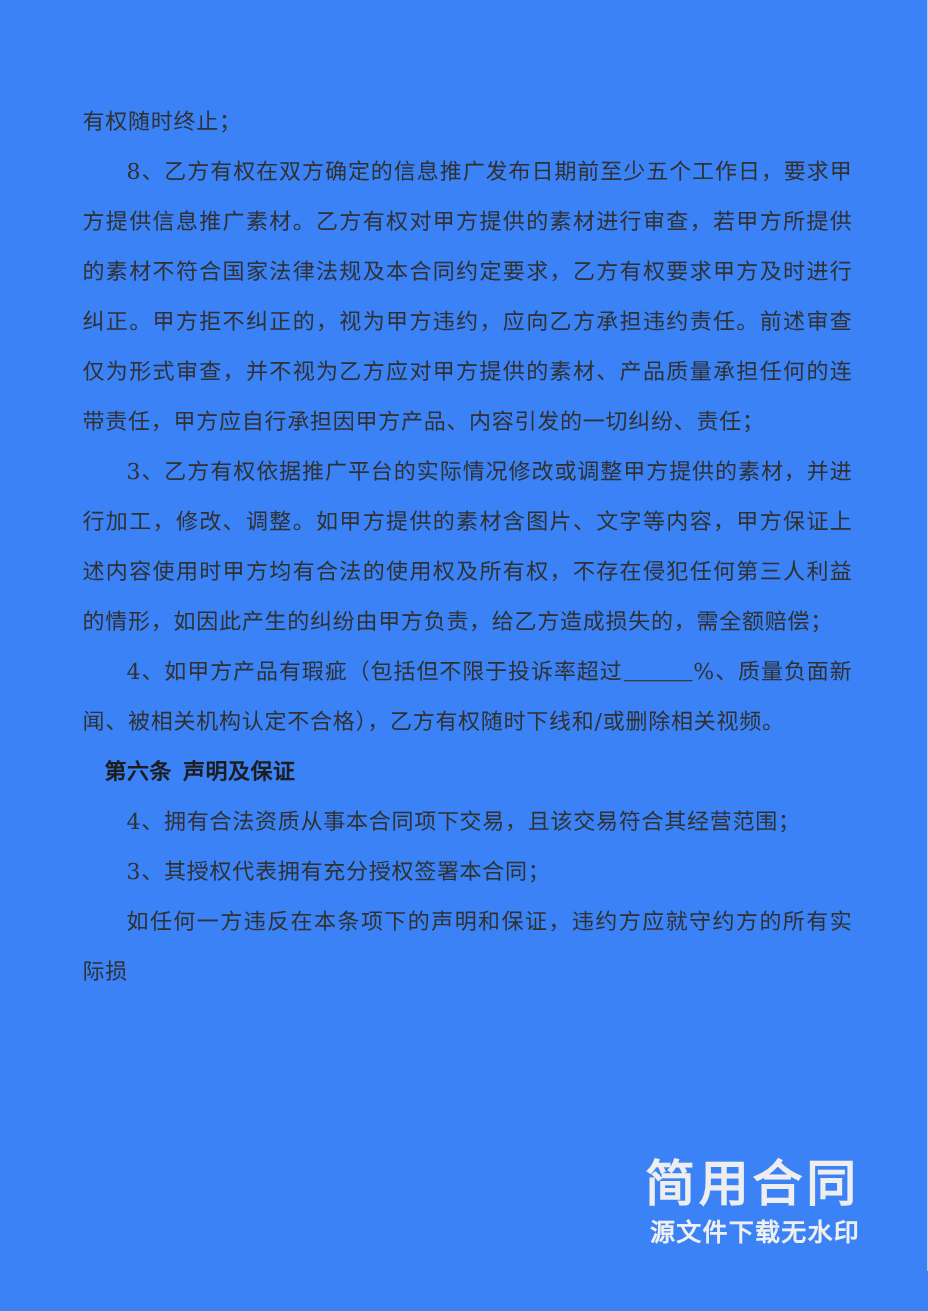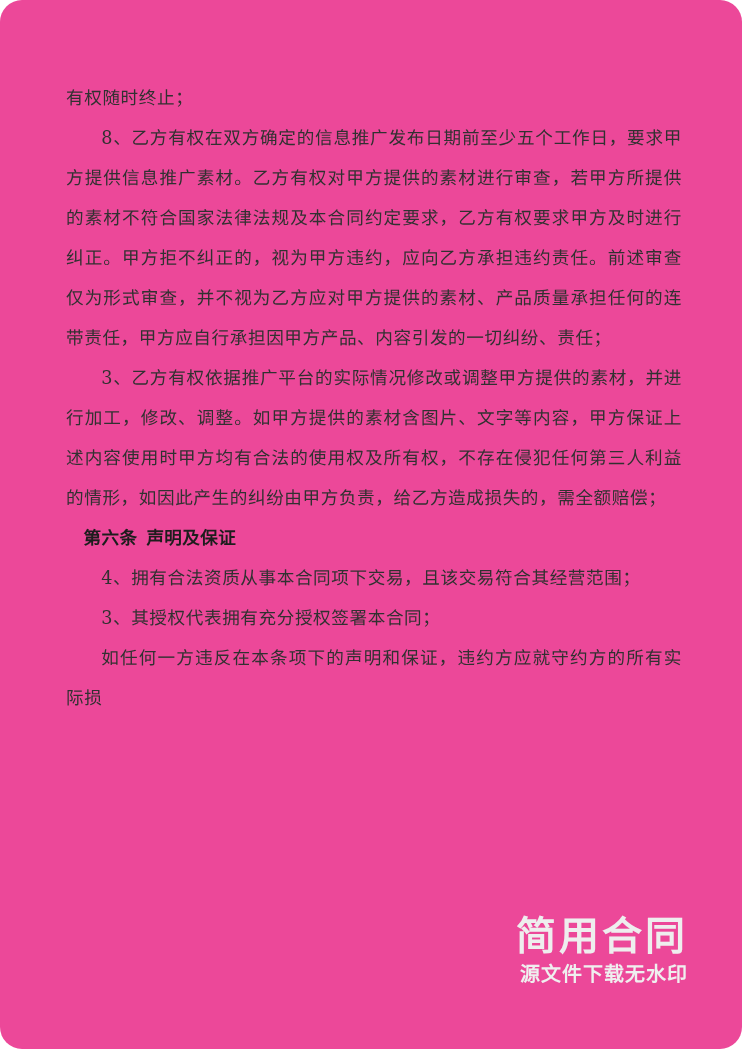--- a/index.html
+++ b/index.html
@@ -6,25 +6,24 @@
   html, body {
     margin: 0;
     padding: 0;
     background: #ffffff;
   }
 
   #page {
     position: relative;
     width: 742px;
     height: 1049px;
-    background: #ec4899;
+    background: #3b82f6;
     overflow: hidden;
     font-family: "DejaVu Serif", "Liberation Serif", serif;
     color: #2b2b2b;
-    border-radius: 22px;
   }
 
   
   #body-text {
     position: absolute;
     left: 66px;
     top: 78px;
     width: 616px;
   }
 
@@ -69,21 +68,21 @@
     width: 3.1em;
     border-bottom: 1.6px solid #3a3a3a;
     vertical-align: -2px;
     margin: 0 1px;
   }
 
   
   #watermark {
     position: absolute;
     right: 54px;
-    bottom: 62px;
+    bottom: 50px;
     text-align: right;
     pointer-events: none;
     user-select: none;
   }
 
   #watermark .wm-main {
     font-family: "DejaVu Sans", "Liberation Sans", sans-serif;
     font-size: 40px;
     font-weight: 700;
     letter-spacing: 3px;
@@ -109,20 +108,21 @@
 <div id="page">
 
   <div id="body-text">
 
     <p class="para flush">有权随时终止；</p>
 
     <p class="para indent">8、乙方有权在双方确定的信息推广发布日期前至少五个工作日，要求甲方提供信息推广素材。乙方有权对甲方提供的素材进行审查，若甲方所提供的素材不符合国家法律法规及本合同约定要求，乙方有权要求甲方及时进行纠正。甲方拒不纠正的，视为甲方违约，应向乙方承担违约责任。前述审查仅为形式审查，并不视为乙方应对甲方提供的素材、产品质量承担任何的连带责任，甲方应自行承担因甲方产品、内容引发的一切纠纷、责任；</p>
 
     <p class="para indent">3、乙方有权依据推广平台的实际情况修改或调整甲方提供的素材，并进行加工，修改、调整。如甲方提供的素材含图片、文字等内容，甲方保证上述内容使用时甲方均有合法的使用权及所有权，不存在侵犯任何第三人利益的情形，如因此产生的纠纷由甲方负责，给乙方造成损失的，需全额赔偿；</p>
 
+    <p class="para indent"><span>4、如甲方产品有瑕疵（包括但不限于投诉率超过</span><span class="blank"></span><span>%、质量负面新闻、被相关机构认定不合格），乙方有权随时下线和/或删除相关视频。</span></p>
 
     <p class="para heading"><span>第六条</span><span class="gap"></span><span>声明及保证</span></p>
 
 
     <p class="para indent">4、拥有合法资质从事本合同项下交易，且该交易符合其经营范围；</p>
 
 
     <p class="para indent">3、其授权代表拥有充分授权签署本合同；</p>
 
 

